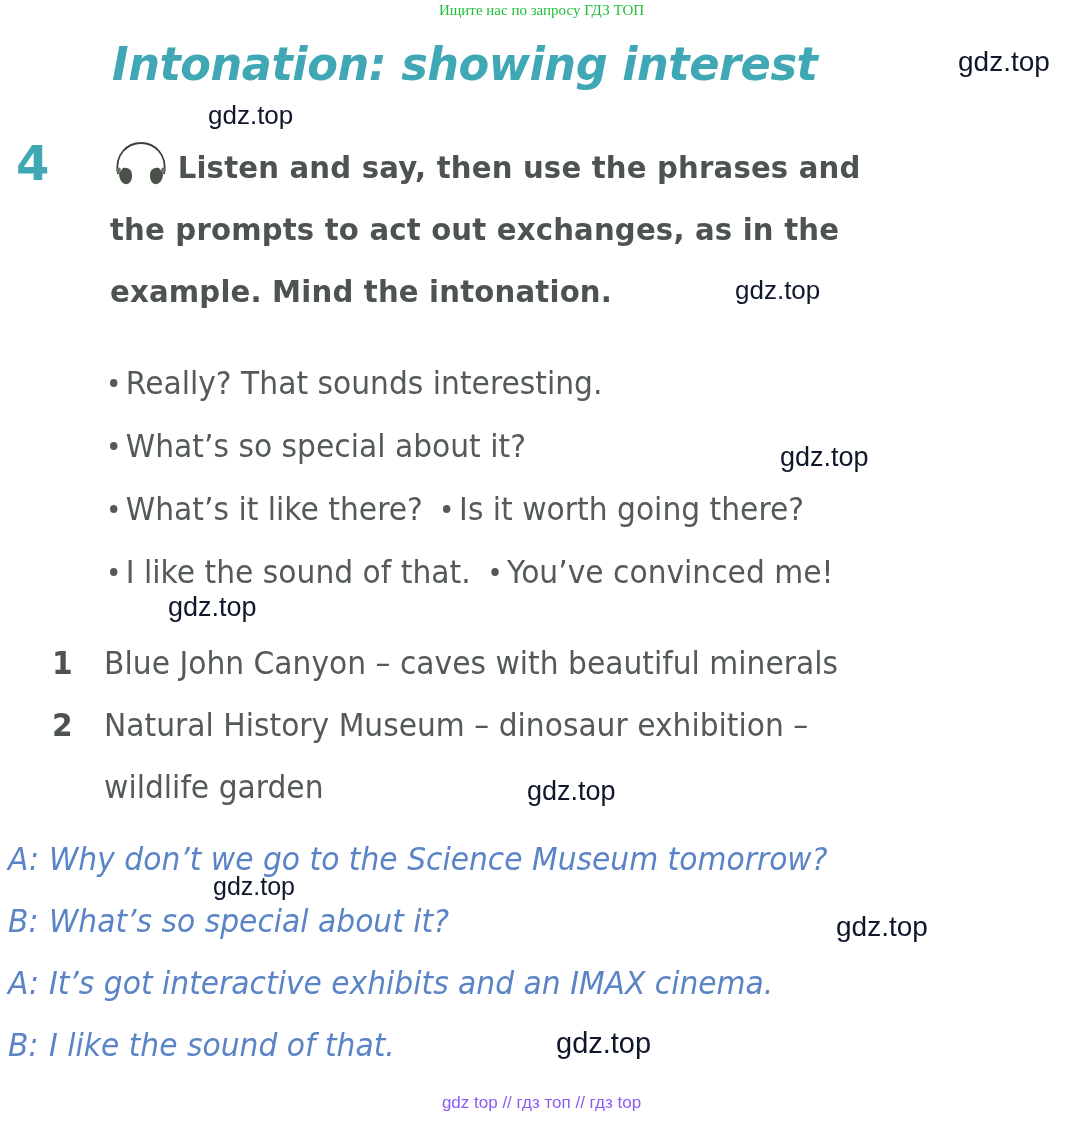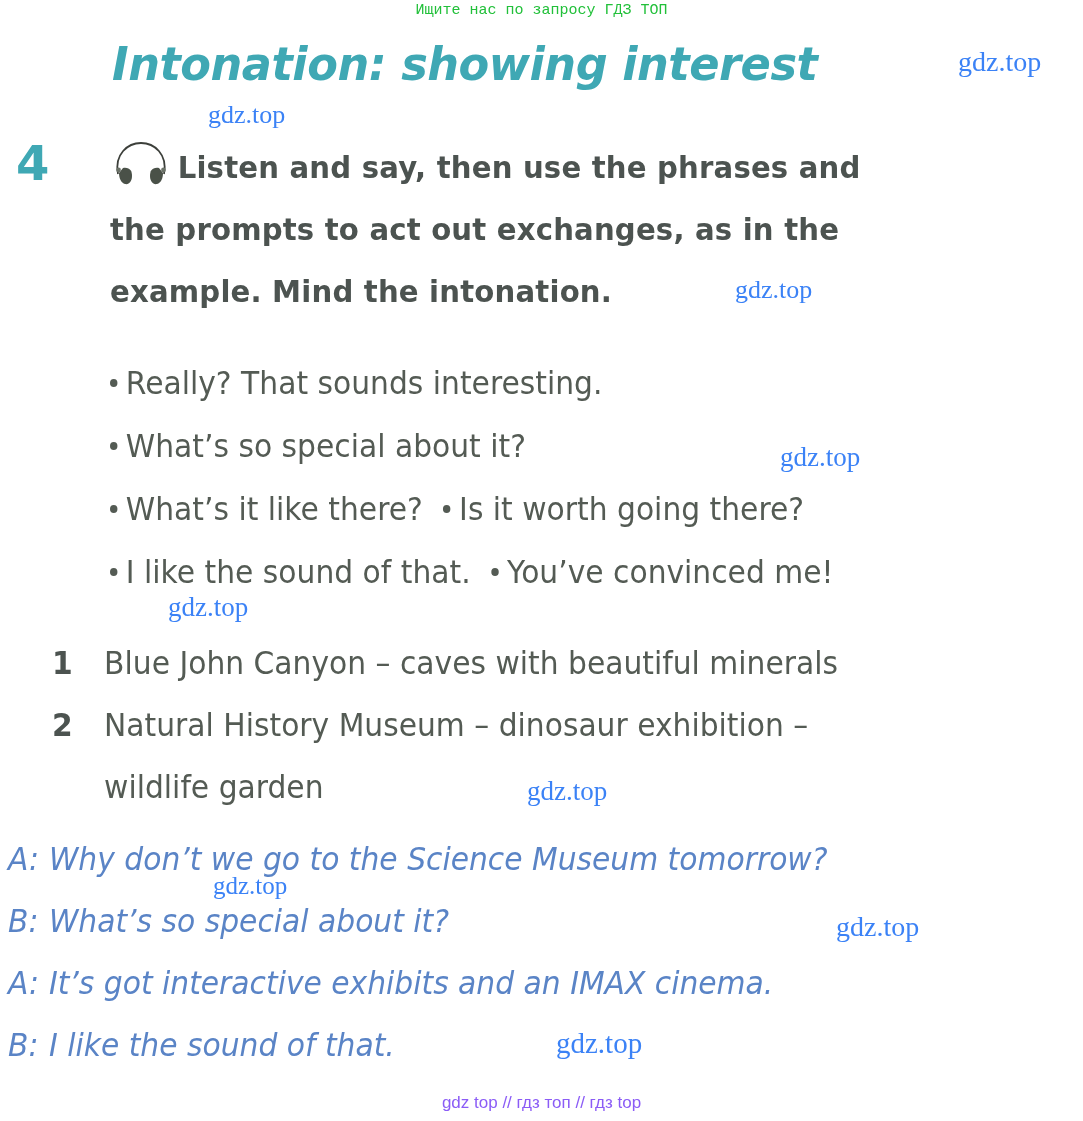--- a/index.html
+++ b/index.html
@@ -19,21 +19,21 @@
   }
 
   
   .promo-line {
     position: absolute;
     top: 2px;
     left: 0;
     width: 1083px;
     text-align: center;
     color: #22c03a;
-    font-family: Liberation Mono, monospace;
+    font-family: Liberation Serif, serif;
     font-size: 15px;
     letter-spacing: 0px;
     white-space: nowrap;
   }
 
   
   .heading {
     position: absolute;
     left: 112px;
     top: 36px;
@@ -168,22 +168,22 @@
     text-align: center;
     color: #8b5cf6;
     font-family: "Liberation Sans", sans-serif;
     font-size: 17px;
     white-space: nowrap;
   }
 
   
   .wm {
     position: absolute;
-    color: #3b82f6;
-    font-family: Liberation Serif, serif;
+    color: #0f172a;
+    font-family: Liberation Sans, sans-serif;
     white-space: nowrap;
   }
 </style>
 </head>
 <body>
 
 <div id="page">
 
   <div class="promo-line">Ищите нас по запросу ГДЗ ТОП</div>
 

